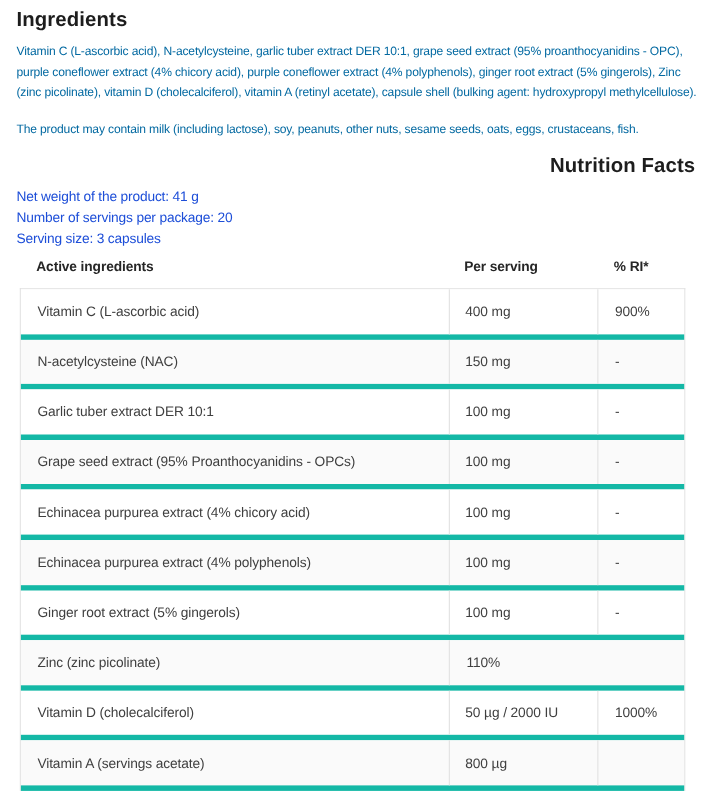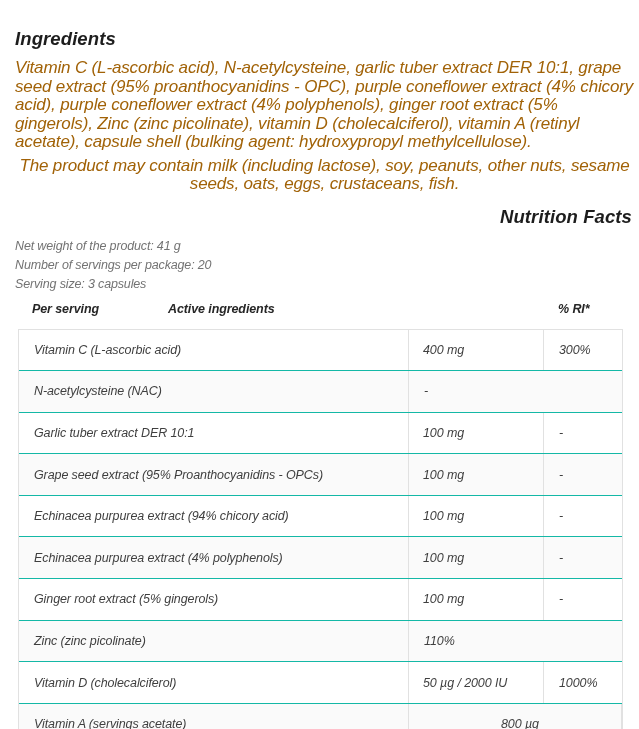--- a/index.html
+++ b/index.html
@@ -7,48 +7,47 @@
     width: 639px;
     height: 729px;
     background: #ffffff;
     font-family: "Liberation Sans", "DejaVu Sans", sans-serif;
     overflow: hidden;
   }
   .page {
     box-sizing: border-box;
     width: 639px;
     height: 729px;
-    padding: 25px 7px 8px 15px;
+    padding: 4px 7px 8px 15px;
     background: #ffffff;
-    font-style: italic;
   }
   .section-title {
     font-size: 18.5px;
     line-height: 28px;
     font-weight: 700;
     color: #1d1d1d;
     letter-spacing: 0.1px;
     margin: 0;
   }
   .para {
     width: 619px;
-    font-size: 17px;
+    font-size: 11px;
     line-height: 18.5px;
     letter-spacing: -0.15px;
-    color: #a16207;
+    color: #0369a1;
     margin: 6px 0 0 0;
   }
-  .allergen { margin-top: 5px; text-align: center; }
+  .allergen { margin-top: 15px; }
   .nf-title { margin-top: 9px; text-align: right; }
   .meta {
     margin-top: 6px;
     font-size: 12.5px;
     line-height: 19px;
     letter-spacing: -0.15px;
-    color: #737373;
+    color: #1d4ed8;
   }
   .nutrition-table {
     box-sizing: border-box;
     width: 605px;
     margin: 8px 0 0 3px;
   }
   .thead {
     display: flex;
     padding-bottom: 13px;
   }
@@ -62,23 +61,22 @@
   .col-serv { box-sizing: border-box; width: 135px; padding-left: 14px; padding-right: 6px; }
   .col-ri   { box-sizing: border-box; flex: 1; padding-left: 15px; padding-right: 4px; }
   .tbody {
     border: 1px solid #e1e1e1;
     border-bottom: none;
   }
   .trow {
     display: flex;
     align-items: stretch;
     height: 40.6px;
-    border-bottom: 1px solid #14b8a6;
+    border-bottom: 5px solid #14b8a6;
     background: #ffffff;
-    justify-content: space-between;
   }
   .trow:nth-child(even) { background: #fafafa; }
   .trow .td {
     display: flex;
     align-items: center;
     font-size: 12.5px;
     letter-spacing: -0.1px;
     color: #3f3f3f;
   }
   .trow .col-name { border-right: 1px solid #e1e1e1; }
@@ -104,46 +102,47 @@
   <h2 class="section-title nf-title">Nutrition Facts</h2>
 
   <div class="meta">
     <div>Net weight of the product: 41 g</div>
     <div>Number of servings per package: 20</div>
     <div>Serving size: 3 capsules</div>
   </div>
 
   <div class="nutrition-table">
     <div class="thead">
+      <div class="th col-name">Active ingredients</div>
       <div class="th col-serv">Per serving</div>
-      <div class="th col-name">Active ingredients</div>
       <div class="th col-ri">% RI*</div>
     </div>
     <div class="tbody">
         <div class="trow">
           <div class="td col-name">Vitamin C (L-ascorbic acid)</div>
           <div class="td col-serv">400 mg</div>
-          <div class="td col-ri">300%</div>
+          <div class="td col-ri">900%</div>
         </div>
         <div class="trow">
           <div class="td col-name">N-acetylcysteine (NAC)</div>
+          <div class="td col-serv">150 mg</div>
           <div class="td col-ri">-</div>
         </div>
         <div class="trow">
           <div class="td col-name">Garlic tuber extract DER 10:1</div>
           <div class="td col-serv">100 mg</div>
           <div class="td col-ri">-</div>
         </div>
         <div class="trow">
           <div class="td col-name">Grape seed extract (95% Proanthocyanidins - OPCs)</div>
           <div class="td col-serv">100 mg</div>
           <div class="td col-ri">-</div>
         </div>
         <div class="trow">
-          <div class="td col-name">Echinacea purpurea extract (94% chicory acid)</div>
+          <div class="td col-name">Echinacea purpurea extract (4% chicory acid)</div>
           <div class="td col-serv">100 mg</div>
           <div class="td col-ri">-</div>
         </div>
         <div class="trow">
           <div class="td col-name">Echinacea purpurea extract (4% polyphenols)</div>
           <div class="td col-serv">100 mg</div>
           <div class="td col-ri">-</div>
         </div>
         <div class="trow">
           <div class="td col-name">Ginger root extract (5% gingerols)</div>

